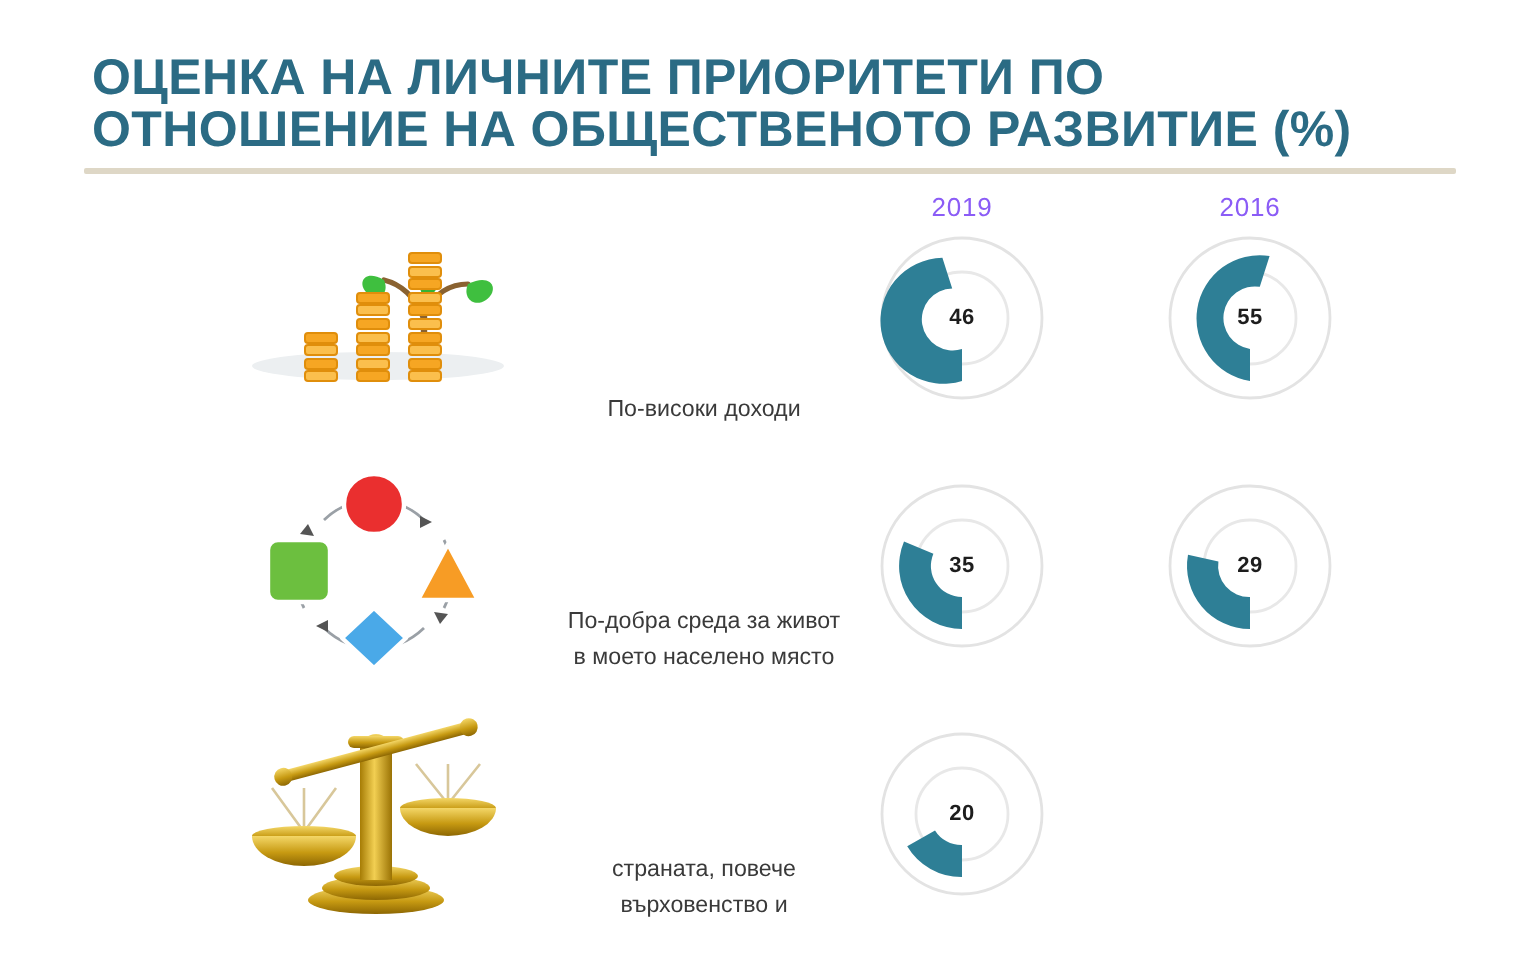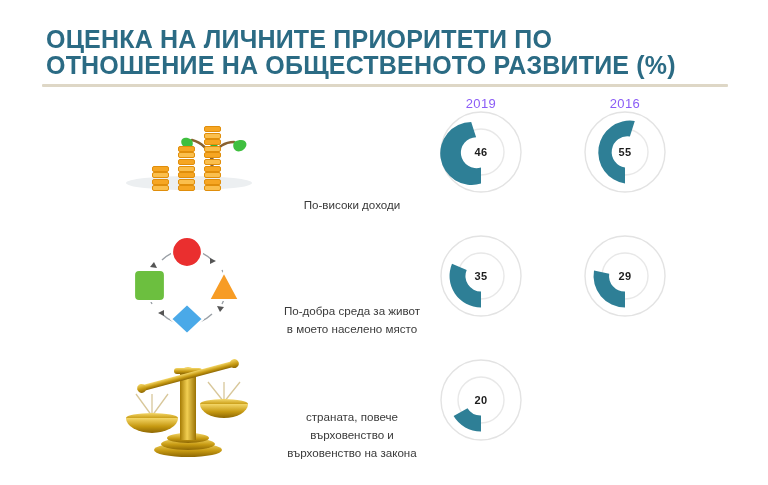--- a/index.html
+++ b/index.html
@@ -86,21 +86,21 @@
     color: #3a3a3a;
     line-height: 18px;
   }
 
   .donut-cell {
     position: absolute;
     top: 2px;
     width: 120px;
     height: 106px;
     display: flex;
-    align-items: flex-start;
+    align-items: center;
     justify-content: center;
   }
   .donut-cell.col-0 { left: 421px; }
   .donut-cell.col-1 { left: 565px; }
 
   .donut {
     position: relative;
     width: 92px;
     height: 92px;
   }
@@ -306,21 +306,20 @@
       <path d="M4 64 A 26 15 0 0 0 56 64 Z" fill="url(#goldh)"></path>
       <path d="M86 28 L102 48 M118 28 L102 48 M102 28 L102 48" stroke="#d8c79a" stroke-width="1.3" fill="none"></path>
       <ellipse cx="102" cy="50" rx="24" ry="5" fill="url(#goldh)"></ellipse>
       <path d="M78 50 A 24 14 0 0 0 126 50 Z" fill="url(#goldh)"></path>
     </svg>
   </div>
 
   <div class="row-label">
     <span>страната, повече</span>
     <span>върховенство и</span>
-    <span>върховенство на закона</span>
   </div>
 
   <div class="donut-cell col-0">
     <div class="donut">
       <svg width="92" height="92" viewBox="0 0 92 92">
         <circle cx="46" cy="46" r="40" fill="none" stroke="#e3e3e3" stroke-width="1.4"></circle>
         <circle cx="46" cy="46" r="23" fill="none" stroke="#e8e8e8" stroke-width="1.4"></circle>
         <path d="M 46 77.5 A 31.5 31.5 0 0 1 18.6 62.1 L 32.5 54.2 A 15.5 15.5 0 0 0 46 61.5 Z" fill="#2e7f96"></path>
       </svg>
       <div class="value">20</div>

